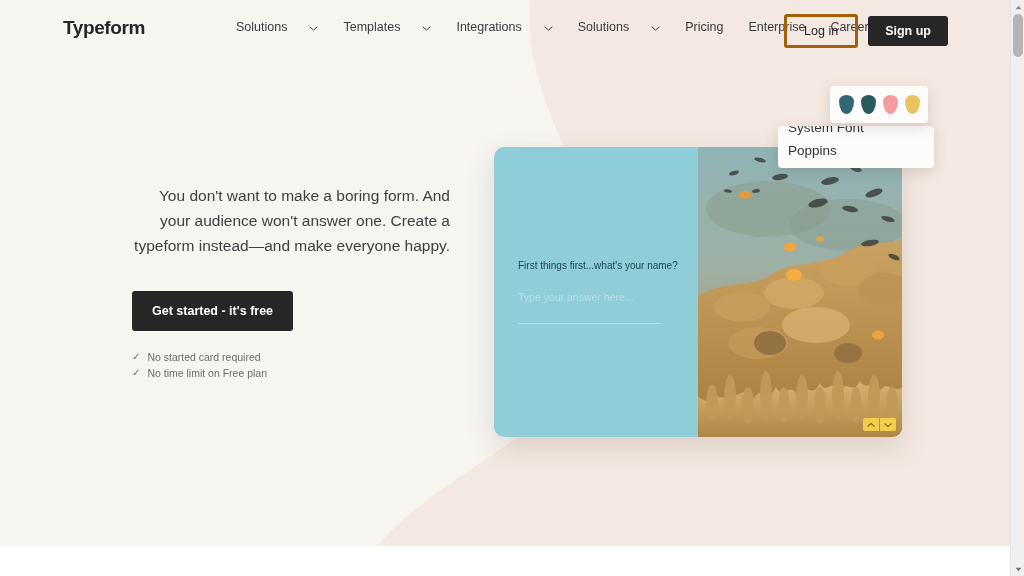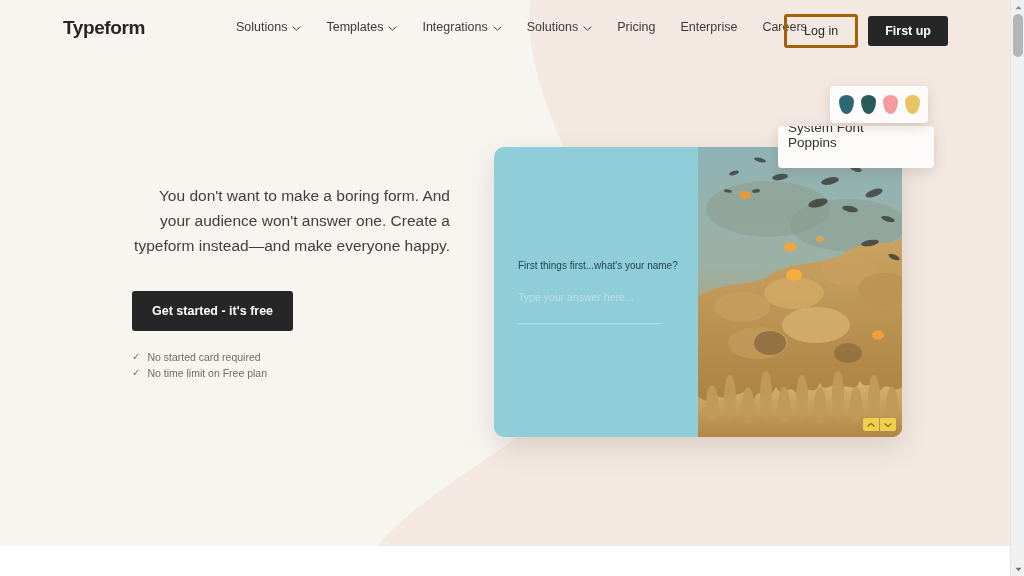--- a/index.html
+++ b/index.html
@@ -34,21 +34,21 @@
     z-index: 20;
   }
   .logo {
     position: absolute; left: 63px; top: 17px;
     font-size: 19px; font-weight: bold; color: #262627;
     letter-spacing: -0.4px;
     font-family: "Liberation Sans", sans-serif;
   }
   .nav { position: absolute; left: 236px; top: 20px; display: flex; align-items: center; gap: 0; }
   .nav-item {
-    display: flex; align-items: center; gap: 5px;
+    display: flex; align-items: center; gap: 22px;
     font-size: 12.5px; color: #3b3b3c;
     padding: 0 13px 0 0; margin-right: 12px;
     cursor: pointer; white-space: nowrap;
   }
   .nav-item:last-child { margin-right: 0; }
   .chev { display: inline-block; width: 9px; height: 9px; position: relative; top: 1px; }
   .chev svg { display: block; }
 
   .auth { position: absolute; right: 62px; top: 14px; display: flex; align-items: center; gap: 10px; }
   .btn-login {
@@ -177,21 +177,21 @@
     z-index: 26;
   }
   .font-row {
     position: absolute; left: 10px;
     font-size: 13.5px; color: #33332f;
     font-family: "Liberation Sans", sans-serif;
     cursor: pointer;
     white-space: nowrap;
   }
   .font-row.clipped { top: -6px; }
-  .font-row.active  { top: 9px; }
+  .font-row.active  { top: 17px; }
 
   
   .scrollbar {
     position: absolute; right: 0; top: 0;
     width: 14px; height: 576px;
     background: #f0f0f0;
     border-left: 1px solid #e4e4e4;
     z-index: 60;
   }
   .sb-arrow {
@@ -270,21 +270,21 @@
         <div class="nav-item">
           <span>Enterprise</span>
         </div>
         <div class="nav-item">
           <span>Careers</span>
         </div>
       </nav>
 
       <div class="auth">
         <button class="btn-login">Log in</button>
-        <button class="btn-signup">First up</button>
+        <button class="btn-signup">Sign up</button>
       </div>
     </div>
 
     <div class="hero">
       <p>You don't want to make a boring form. And your audience won't answer one. Create a typeform instead—and make everyone happy.</p>
       <button class="cta">Get started - it's free</button>
       <div class="perks">
         <div class="perk">
           <span class="tick">✓</span>
           <span>No started card required</span>

